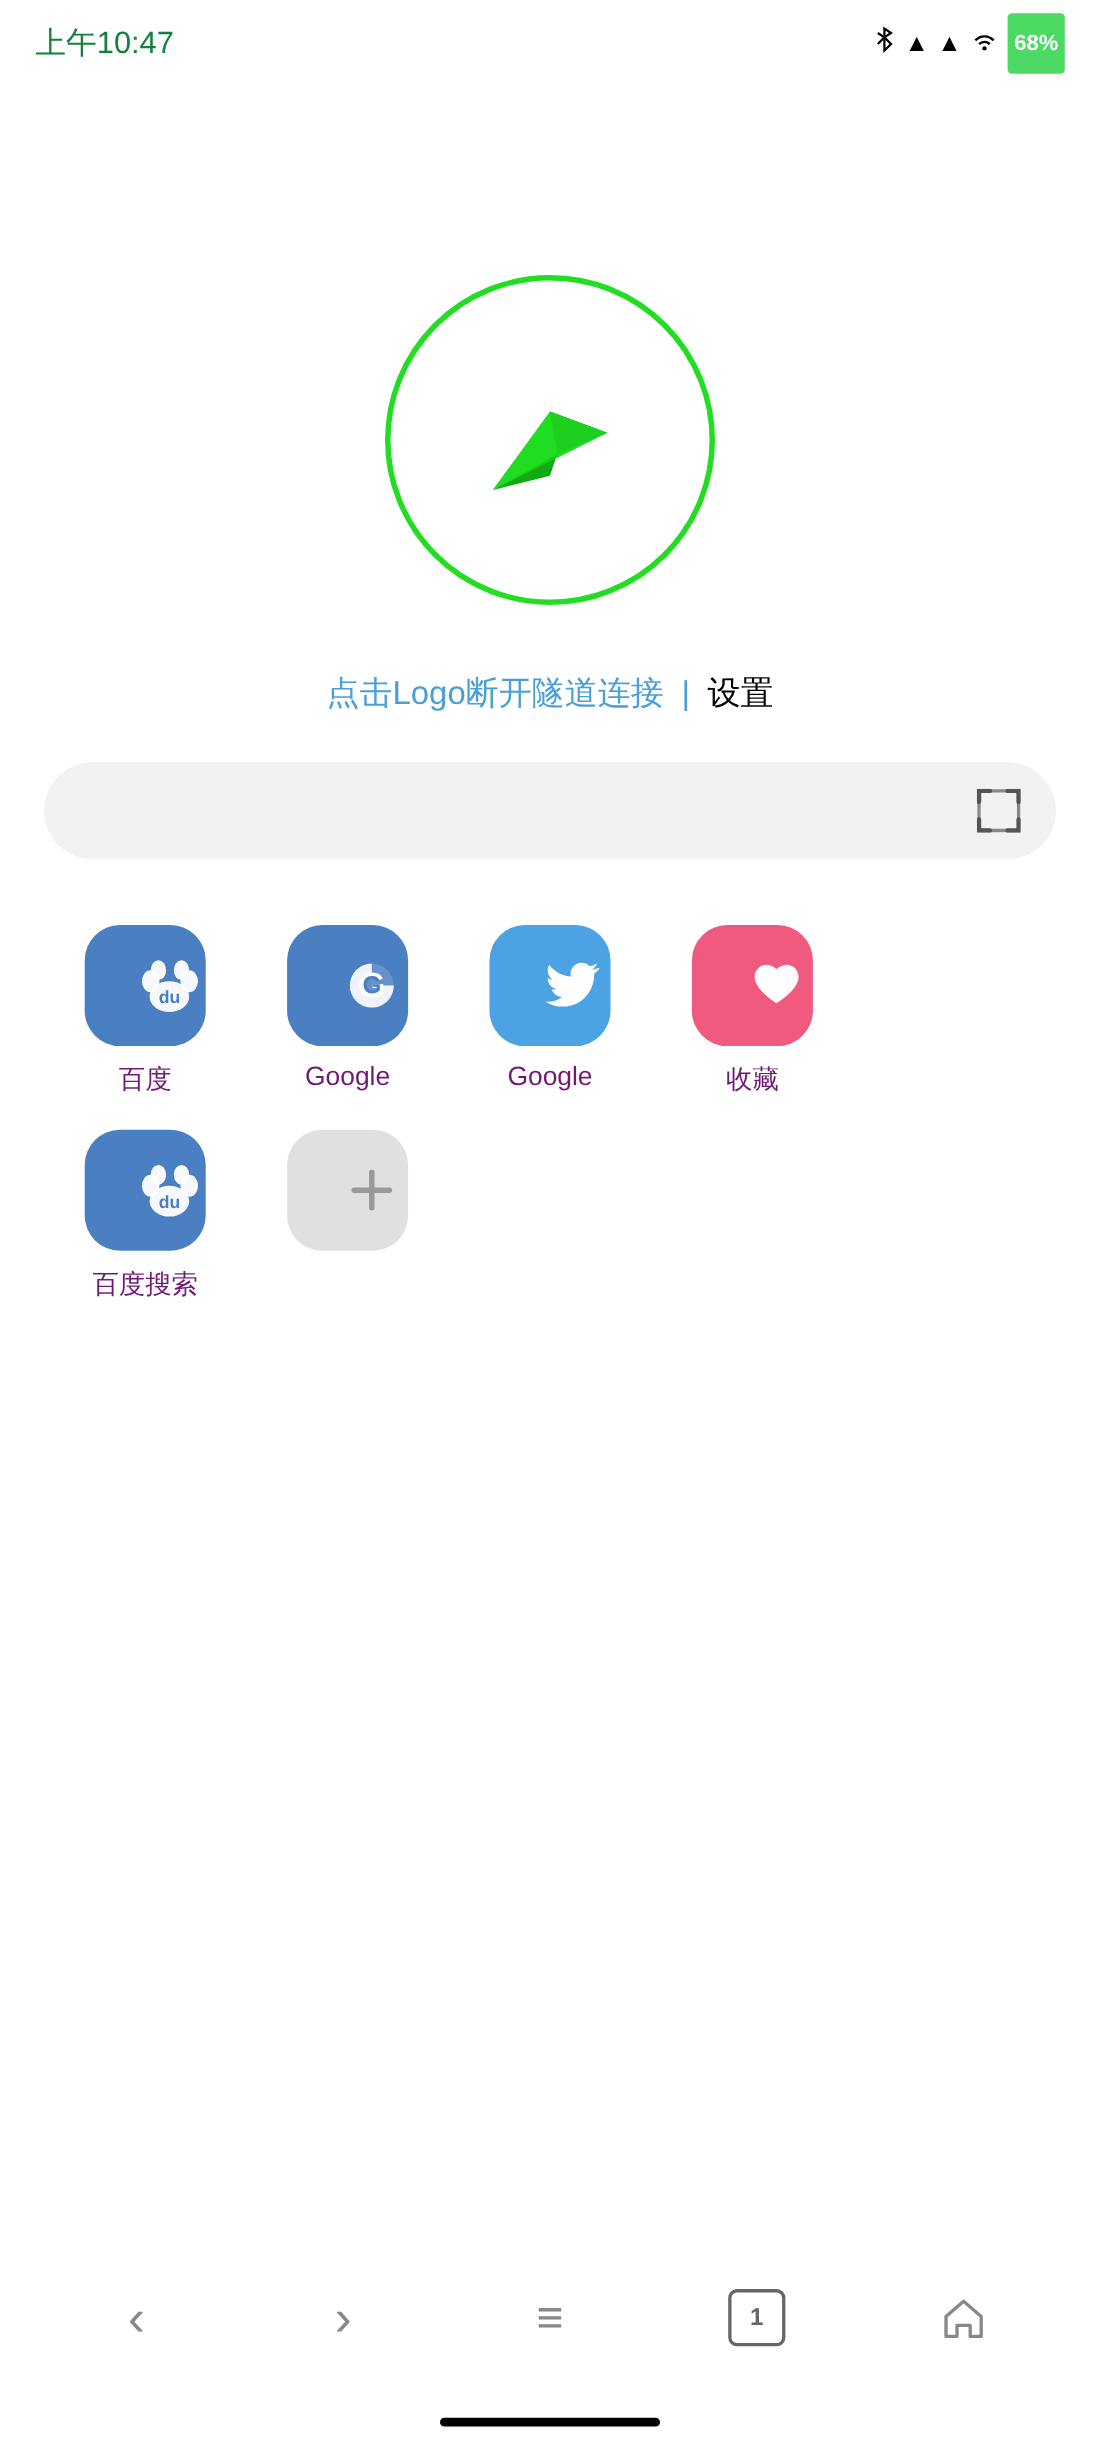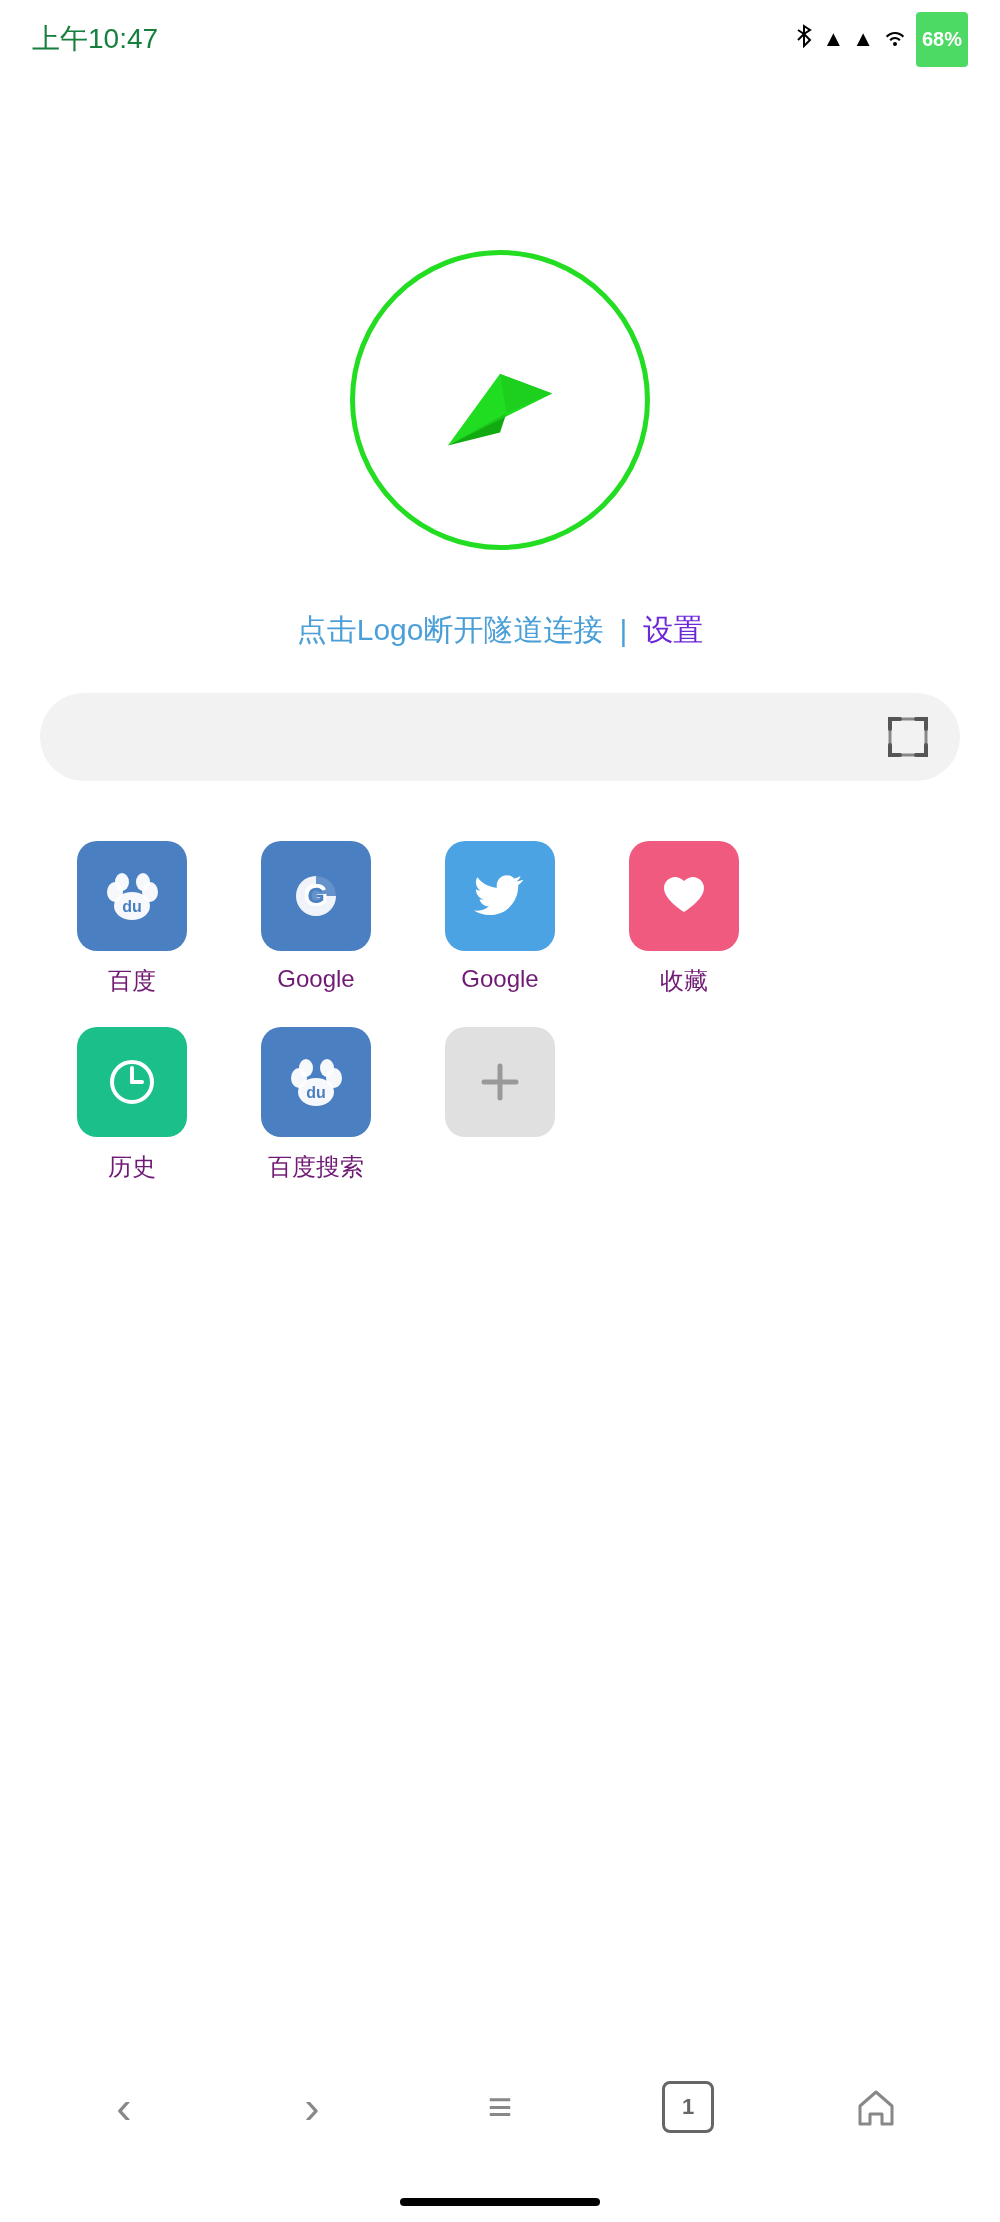--- a/index.html
+++ b/index.html
@@ -82,21 +82,21 @@
     }
     .action-link {
       color: #4a9fd8;
       cursor: pointer;
     }
     .action-divider {
       color: #4a9fd8;
       font-weight: 300;
     }
     .action-settings {
-      color: #6d28d9;
+      color: #000000;
       cursor: pointer;
     }
 
     
     .search-container {
       margin: 0 40px 60px;
     }
     .search-bar {
       background: #f2f2f2;
       border-radius: 60px;
@@ -119,24 +119,24 @@
     .app-item {
       display: flex;
       flex-direction: column;
       align-items: center;
       gap: 14px;
       cursor: pointer;
     }
     .app-icon {
       width: 110px;
       height: 110px;
-      border-radius: 20px;
-      display: flex;
-      align-items: center;
-      justify-content: center;
+      border-radius: 32px;
+      display: flex;
+      align-items: center;
+      justify-content: flex-end;
       font-size: 52px;
       color: #fff;
       font-weight: bold;
     }
     .app-label {
       font-size: 24px;
       color: #701a75;
     }
 
     
@@ -317,30 +317,20 @@
       <svg width="65" height="65" viewBox="0 0 65 65" fill="none">
         <path d="M32 48 C32 48 12 36 12 24 C12 18 17 13 23 13 C26 13 29 14.5 32 17 C35 14.5 38 13 41 13 C47 13 52 18 52 24 C52 36 32 48 32 48Z" fill="white"></path>
       </svg>
     </div>
     <span class="app-label">收藏</span>
   </div>
 </div>
 
 <div class="app-grid-row2" style="margin-top: 30px;">
 
-  <div class="app-item">
-    <div class="app-icon bg-history">
-      <svg width="65" height="65" viewBox="0 0 65 65" fill="none">
-        <circle cx="32" cy="32" r="20" stroke="white" stroke-width="4" fill="none"></circle>
-        <line x1="32" y1="32" x2="32" y2="18" stroke="white" stroke-width="4" stroke-linecap="round"></line>
-        <line x1="32" y1="32" x2="42" y2="32" stroke="white" stroke-width="4" stroke-linecap="round"></line>
-      </svg>
-    </div>
-    <span class="app-label">历史</span>
-  </div>
 
   <div class="app-item">
     <div class="app-icon bg-baidusearch">
       <svg width="65" height="65" viewBox="0 0 65 65" fill="none">
         <ellipse cx="32" cy="42" rx="18" ry="14" fill="white" opacity="0.95"></ellipse>
         <ellipse cx="15" cy="28" rx="8" ry="10" fill="white" opacity="0.95"></ellipse>
         <ellipse cx="50" cy="28" rx="8" ry="10" fill="white" opacity="0.95"></ellipse>
         <ellipse cx="22" cy="18" rx="7" ry="9" fill="white" opacity="0.95"></ellipse>
         <ellipse cx="43" cy="18" rx="7" ry="9" fill="white" opacity="0.95"></ellipse>
         <text x="32" y="48" text-anchor="middle" font-size="16" font-weight="bold" fill="#4a7fc1">du</text>

